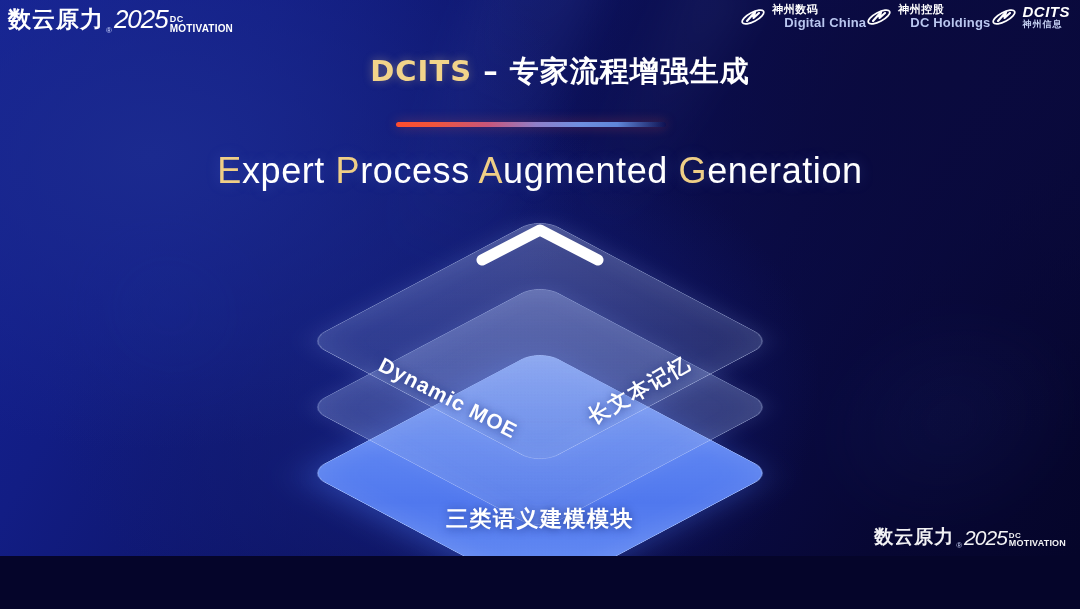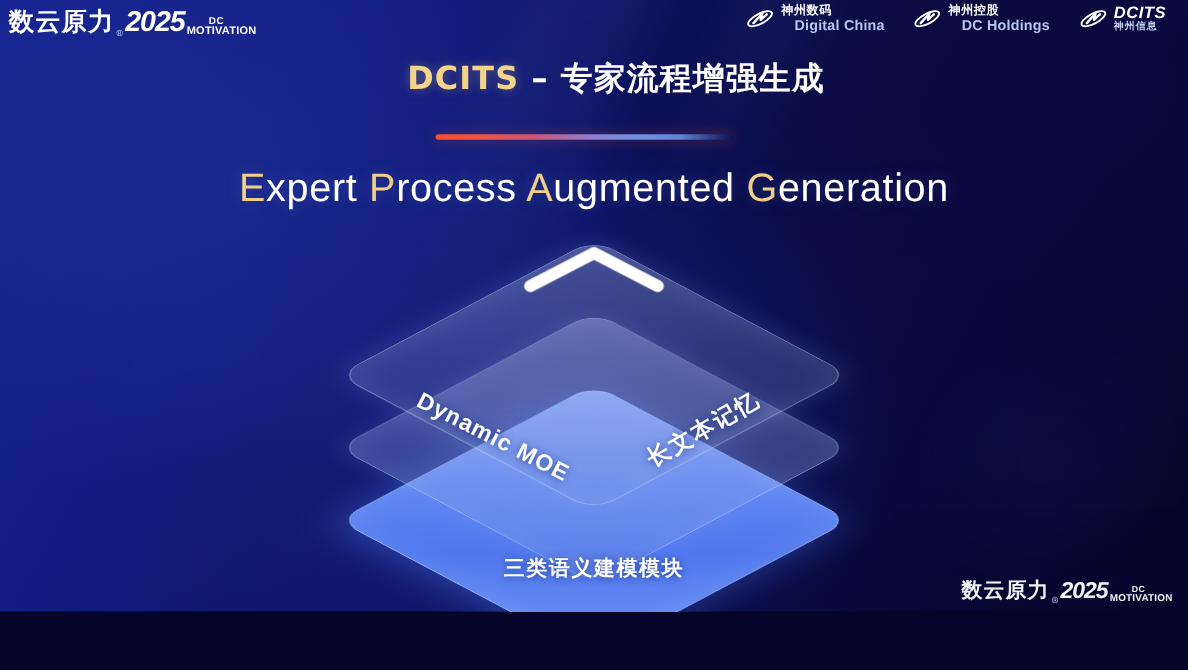--- a/index.html
+++ b/index.html
@@ -24,39 +24,39 @@
   .s4{left:40px;top:190px;width:260px;height:240px;transform:rotate(18deg);
       background:radial-gradient(ellipse at center, rgba(40,64,190,.22), rgba(40,64,190,0) 70%);}
 
   
   .brand-mark{display:flex;align-items:flex-end;gap:2px;white-space:nowrap;}
   .bm-cn{
     font-weight:800;color:#fff;letter-spacing:1px;
     font-family:"DejaVu Sans","Liberation Sans",sans-serif;
   }
   .bm-reg{font-size:.5em;color:#cfd8ff;vertical-align:top;line-height:1;}
-  .bm-year{font-weight:700;color:#fff;letter-spacing:-1px;font-style:italic;}
+  .bm-year{font-weight:400;color:#fff;letter-spacing:-1px;font-style:italic;}
   .bm-dc{display:flex;flex-direction:column;line-height:.95;color:#fff;font-weight:700;}
-  .bm-dc .dc{letter-spacing:.5px;margin-left:20px;}
+  .bm-dc .dc{letter-spacing:.5px;}
   .bm-dc .mot{letter-spacing:.2px;}
 
   #logo-top{position:absolute;left:8px;top:4px;}
   #logo-top .bm-cn{font-size:23px;}
   #logo-top .bm-year{font-size:26px;}
   #logo-top .bm-dc{font-size:9px;padding-bottom:2px;}
   #logo-top .bm-dc .mot{font-size:10px;}
 
   #live-title{
     position:absolute;left:8px;top:48px;
     font-family:"DejaVu Sans","Liberation Sans",sans-serif;
     font-size:22px;font-weight:800;color:#ffffff;letter-spacing:.5px;
     text-shadow:0 1px 4px rgba(0,0,0,.45);
   }
 
-  #partner-logos{position:absolute;right:20px;top:4px;display:flex;gap:26px;align-items:center;}
+  #partner-logos{position:absolute;right:10px;top:4px;display:flex;align-items:center;}
   .plogo{display:flex;align-items:center;gap:6px;}
   .swirl{width:26px;height:22px;flex:0 0 26px;}
   .plogo-text{display:flex;flex-direction:column;line-height:1.05;}
   .pl-cn{font-size:11px;font-weight:800;color:#fff;letter-spacing:.5px;
          font-family:"DejaVu Sans","Liberation Sans",sans-serif;}
   .pl-en{font-size:13px;font-weight:700;color:#b9c6ef;letter-spacing:.2px;padding-left:12px;}
   .pl-big{font-size:15px;font-weight:800;color:#fff;letter-spacing:.5px;font-style:italic;}
   .pl-sub{font-size:9px;font-weight:700;color:#c4d0f2;letter-spacing:1px;
           font-family:"DejaVu Sans","Liberation Sans",sans-serif;}
 
@@ -115,21 +115,21 @@
   }
 
   .layer-label{
     position:absolute;left:0;right:0;text-align:center;
     color:#ffffff;font-weight:700;letter-spacing:1.5px;
     font-family:"DejaVu Sans","Liberation Sans",sans-serif;
     text-shadow:0 1px 8px rgba(20,40,120,.75);
     pointer-events:none;
   }
   #label-top{top:108px;font-size:19px;}
-  #label-bot{top:286px;font-size:19px;}
+  #label-bot{top:286px;font-size:22px;}
 
   #chevron-icon{position:absolute;left:50%;top:46px;margin-left:-66px;width:132px;height:44px;pointer-events:none;}
 
   .side-label{
     position:absolute;color:#ffffff;font-weight:600;
     font-family:"Liberation Sans","DejaVu Sans",sans-serif;
     text-shadow:0 1px 8px rgba(20,40,120,.7);
     white-space:nowrap;pointer-events:none;
   }
   #label-dynamic{left:120px;top:168px;font-size:21px;letter-spacing:1px;transform:rotate(27deg);}

